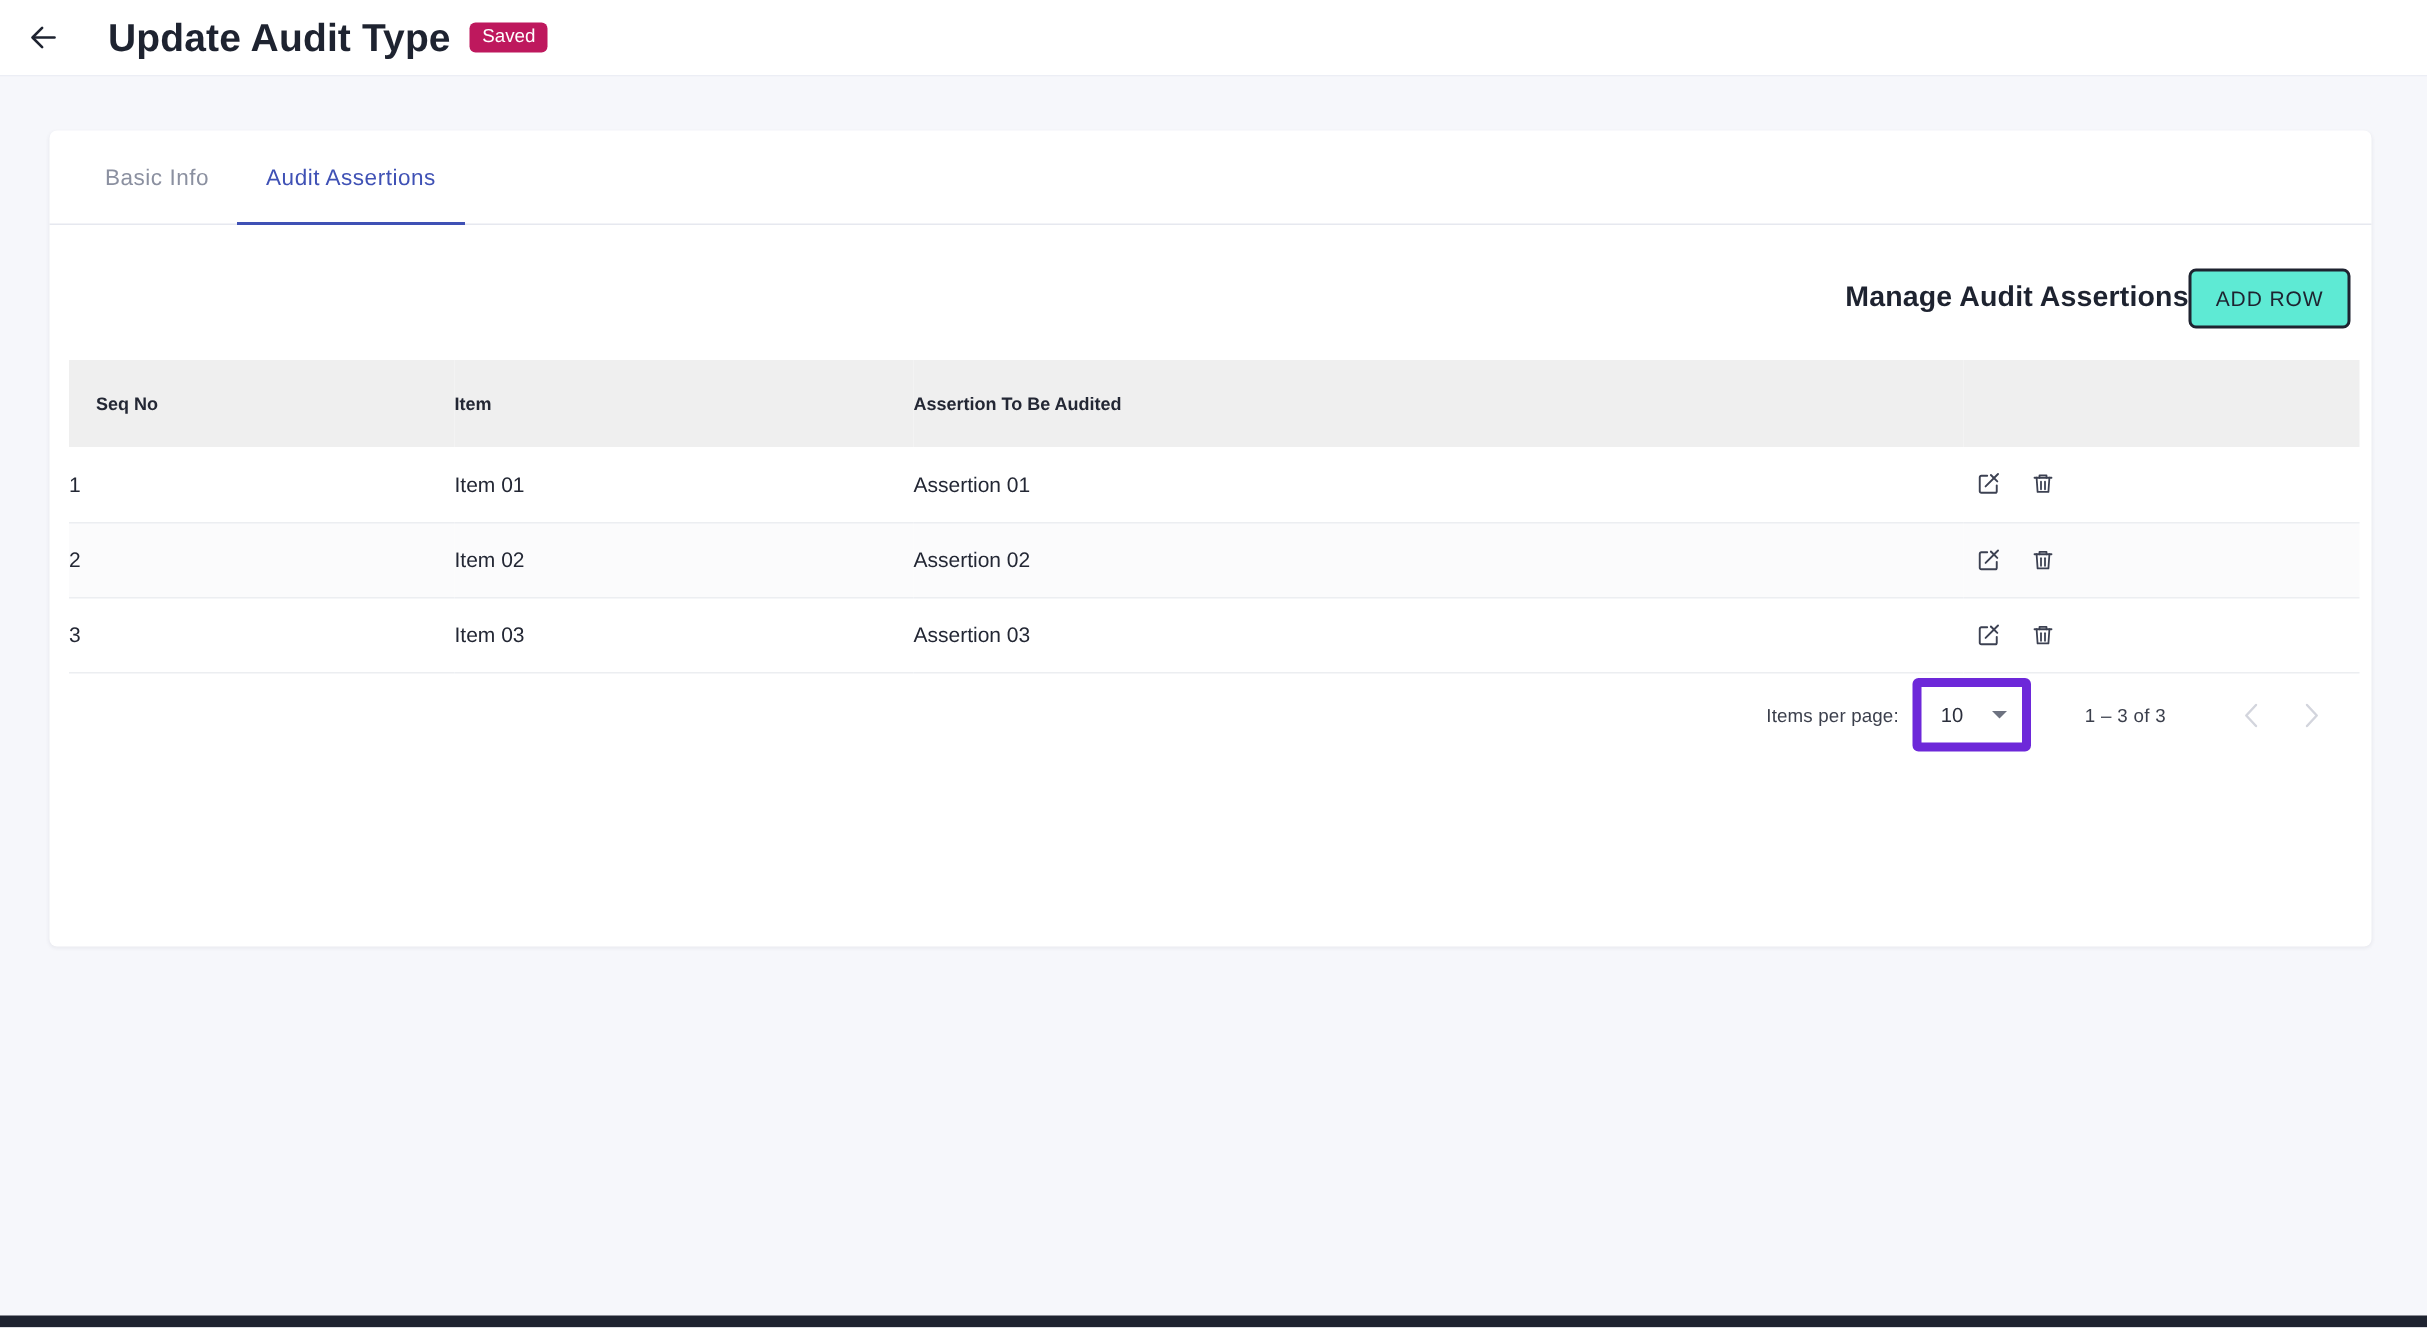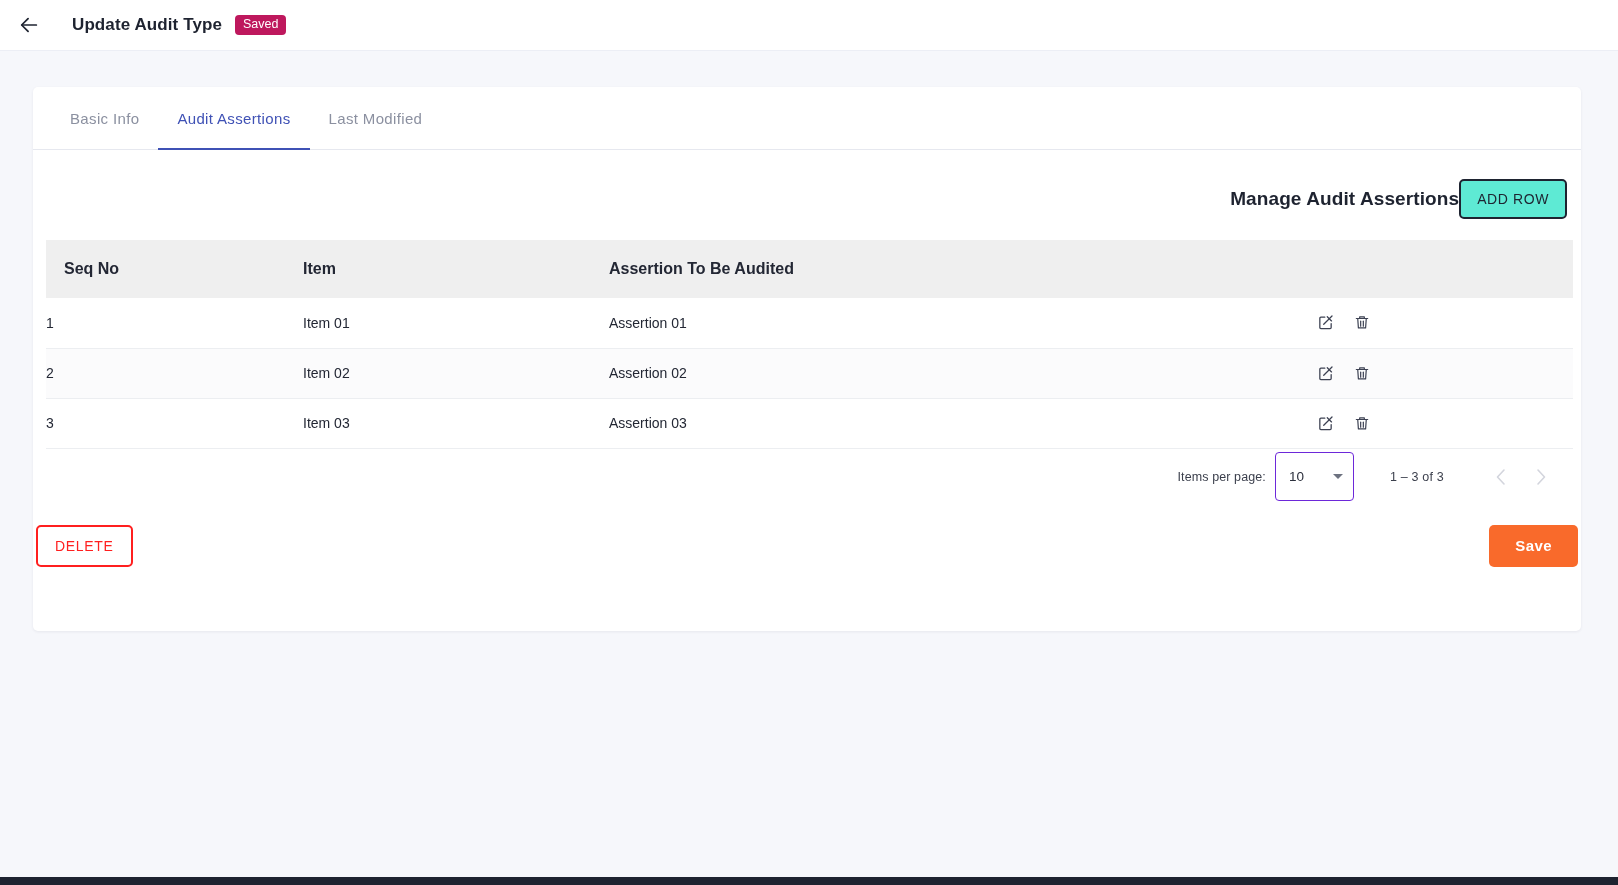--- a/index.html
+++ b/index.html
@@ -28,21 +28,21 @@
   .back-btn {
     width: 34px; height: 34px;
     margin-left: 12px;
     display: flex; align-items: center; justify-content: center;
     cursor: pointer; border-radius: 50%;
     background: transparent; border: none; padding: 0;
   }
   .back-btn svg { display: block; }
   .page-title {
     margin-left: 26px;
-    font-size: 17px; font-weight: bold;
+    font-size: 26px; font-weight: bold;
     color: #1e2330; letter-spacing: .1px;
     white-space: nowrap;
   }
   .saved-badge {
     margin-left: 13px;
     background: #be185d;
     color: #ffffff;
     font-size: 12.5px;
     padding: 3px 8px 4px 8px;
     border-radius: 4px;
@@ -122,21 +122,21 @@
     margin: 21px 8px 0 13px;
   }
   table.grid {
     width: 1527px;
     border-collapse: collapse;
     table-layout: fixed;
   }
   table.grid thead th {
     background: #efefef;
     height: 58px;
-    font-size: 16px;
+    font-size: 12px;
     font-weight: bold;
     color: #232734;
     text-align: left;
     padding: 0;
     vertical-align: middle;
   }
   table.grid thead th.c-seq { padding-left: 18px; width: 257px; }
   table.grid thead th.c-item { width: 306px; }
   table.grid thead th.c-assert { width: 700px; }
   table.grid thead th.c-actions { width: 264px; }
@@ -168,21 +168,21 @@
     height: 56px;
     margin: 0 8px 0 13px;
     padding-right: 12px;
     font-size: 12.5px;
     color: #3b3f4c;
   }
   .ipp-label { letter-spacing: .1px; color: #3b3f4c; }
   .ipp-select {
     margin-left: 9px;
     width: 79px; height: 49px;
-    border: 1px solid #6d28d9;
+    border: 6px solid #6d28d9;
     border-radius: 4px;
     display: flex; align-items: center;
     padding: 0 10px 0 13px;
     justify-content: space-between;
     cursor: pointer;
     background: #ffffff;
   }
   .ipp-value { font-size: 13.5px; color: #2b2f3c; }
   .caret {
     width: 0; height: 0;
@@ -260,21 +260,20 @@
     <div class="page-title">Update Audit Type</div>
     <div class="saved-badge">Saved</div>
   </div>
 
   <div class="body-area">
     <div class="card">
 
       <div class="tabs">
         <button class="tab">Basic Info</button>
         <button class="tab active">Audit Assertions</button>
-        <button class="tab">Last Modified</button>
       </div>
 
       <div class="section-head">
         <div class="section-title">Manage Audit Assertions</div>
         <button class="add-row-btn">ADD ROW</button>
       </div>
 
       <div class="table-wrap">
         <table class="grid">
           <thead>
@@ -393,22 +392,18 @@
         </button>
         <button class="nav-btn">
           <span>
             <svg width="14" height="20" viewBox="0 0 14 20" fill="none" stroke="#d3d5dd" stroke-width="1.6" stroke-linecap="round" stroke-linejoin="round">
               <polyline points="4,3 10.5,10 4,17"></polyline>
             </svg>
           </span>
         </button>
       </div>
 
-      <div class="footer-actions">
-        <button class="delete-btn">DELETE</button>
-        <button class="save-btn">Save</button>
-      </div>
 
     </div>
   </div>
 
   <div class="bottom-strip"></div>
 </div>
 
 </body></html>

